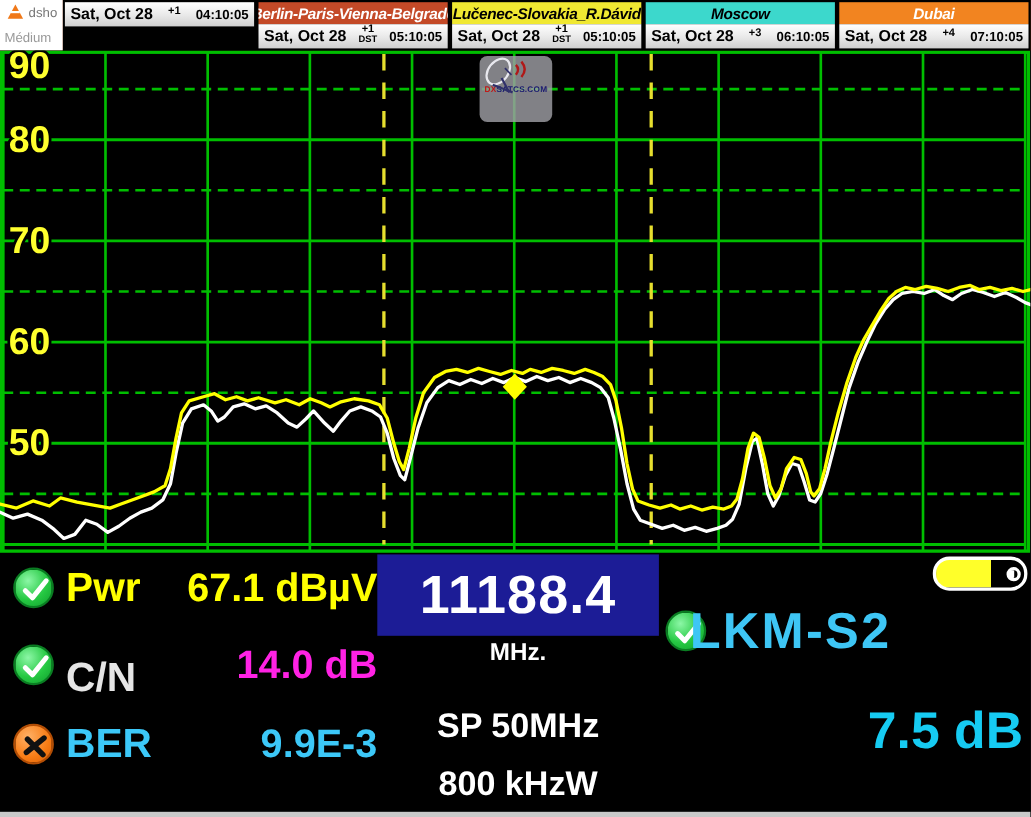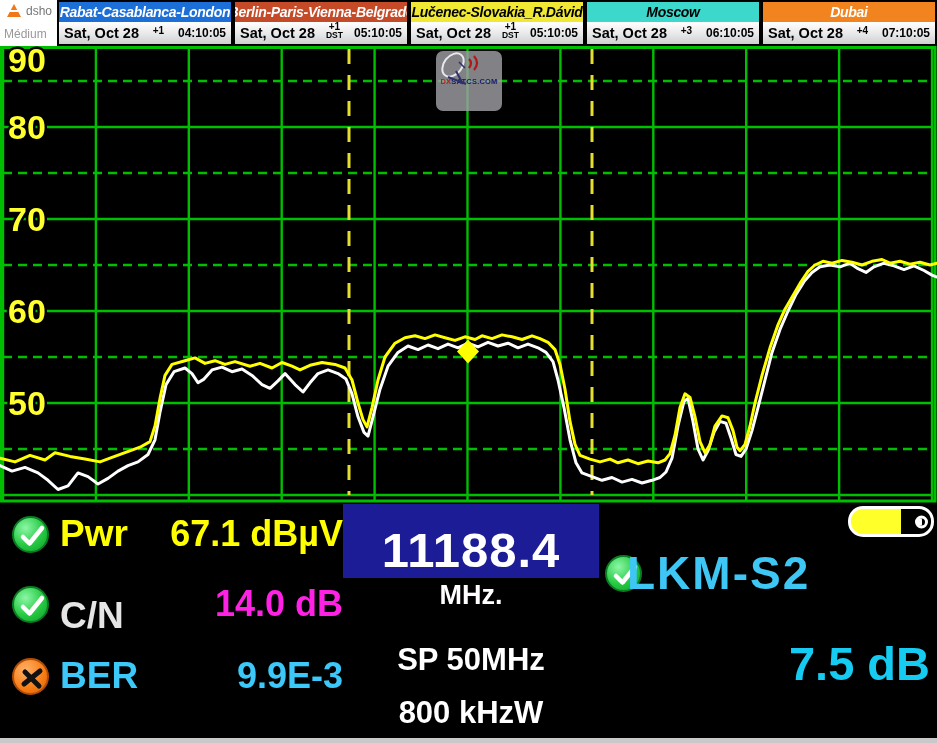--- a/index.html
+++ b/index.html
@@ -32,23 +32,23 @@
   .logo-rest{color:#1a1a70;}
 
   
   .panel{position:absolute;left:0;top:503px;width:937px;height:235px;background:#000;}
   .r-icon{position:absolute;width:37px;height:37px;border-radius:50%;}
   .icon-ok{background:radial-gradient(circle at 35% 30%,#8cf7a6,#26c943 55%,#0f9e2c);border:2px solid #0a7d22;}
   .icon-bad{background:radial-gradient(circle at 35% 30%,#ffb066,#f87c14 60%,#d95f07);border:2px solid #b14d05;}
   .r-icon svg{position:absolute;left:0;top:0;}
   .m-label{position:absolute;left:60px;font-size:37px;font-weight:bold;white-space:nowrap;}
   .m-value{position:absolute;left:140px;width:203px;text-align:right;font-size:36px;font-weight:bold;white-space:nowrap;}
-  .freq-box{position:absolute;left:343px;top:1px;width:256px;height:74px;background:#1c1c96;display:flex;align-items:flex-end;justify-content:center;}
+  .freq-box{position:absolute;left:343px;top:1px;width:256px;height:74px;background:#1c1c96;display:flex;align-items:center;justify-content:center;}
   .freq-value{color:#fff;font-size:49px;font-weight:bold;letter-spacing:1px;}
-  .freq-unit{position:absolute;left:343px;top:77px;width:256px;text-align:center;color:#fff;font-size:27px;font-weight:bold;}
+  .freq-unit{position:absolute;left:343px;top:77px;width:256px;text-align:center;color:#fff;font-size:22px;font-weight:bold;}
   .std-icon{left:605px;top:52px;}
   .std-label{position:absolute;left:627px;top:43px;font-size:46px;font-weight:bold;color:#3ec6f5;letter-spacing:2px;}
   .margin-value{position:absolute;left:690px;top:133px;width:240px;text-align:right;font-size:47px;font-weight:bold;color:#16cbf2;}
   .span-line1{position:absolute;left:343px;top:139px;width:256px;text-align:center;color:#fff;font-size:31px;font-weight:bold;}
   .span-line2{position:absolute;left:343px;top:192px;width:256px;text-align:center;color:#fff;font-size:31px;font-weight:bold;}
 
   .battery{position:absolute;left:848px;top:3px;width:86px;height:31px;border:3px solid #fff;border-radius:15px;background:linear-gradient(to right,#ffff29 0 62%,#000 62%);}
   .bat-ring{position:absolute;right:3px;top:50%;transform:translateY(-50%);width:13px;height:13px;border:3px solid #fff;border-radius:50%;background:#000;}
   .bat-core{position:absolute;right:9px;top:50%;transform:translateY(-50%);width:5px;height:7px;background:#fff;border-radius:1px;}
 
@@ -60,23 +60,20 @@
 <div class="screen">
 
   <div class="topbar">
     <div class="tb-left">
       <span class="vlc-cone"></span>
       <span class="tb-app">dsho</span>
       <span class="tb-medium">Médium</span>
     </div>
     <div id="clocks">
     <div class="clock-panel">
-      <div class="clk-h" style="background: rgb(29, 111, 216); color: rgb(255, 255, 255);">
-        <span class="clk-city">Rabat-Casablanca-London</span>
-      </div>
       <div class="clk-t">
         <span class="clk-date">Sat, Oct 28</span>
         <span class="clk-offwrap">
           <span class="clk-off">+1</span>
 
         </span>
         <span class="clk-time">04:10:05</span>
       </div>
     </div>
 

